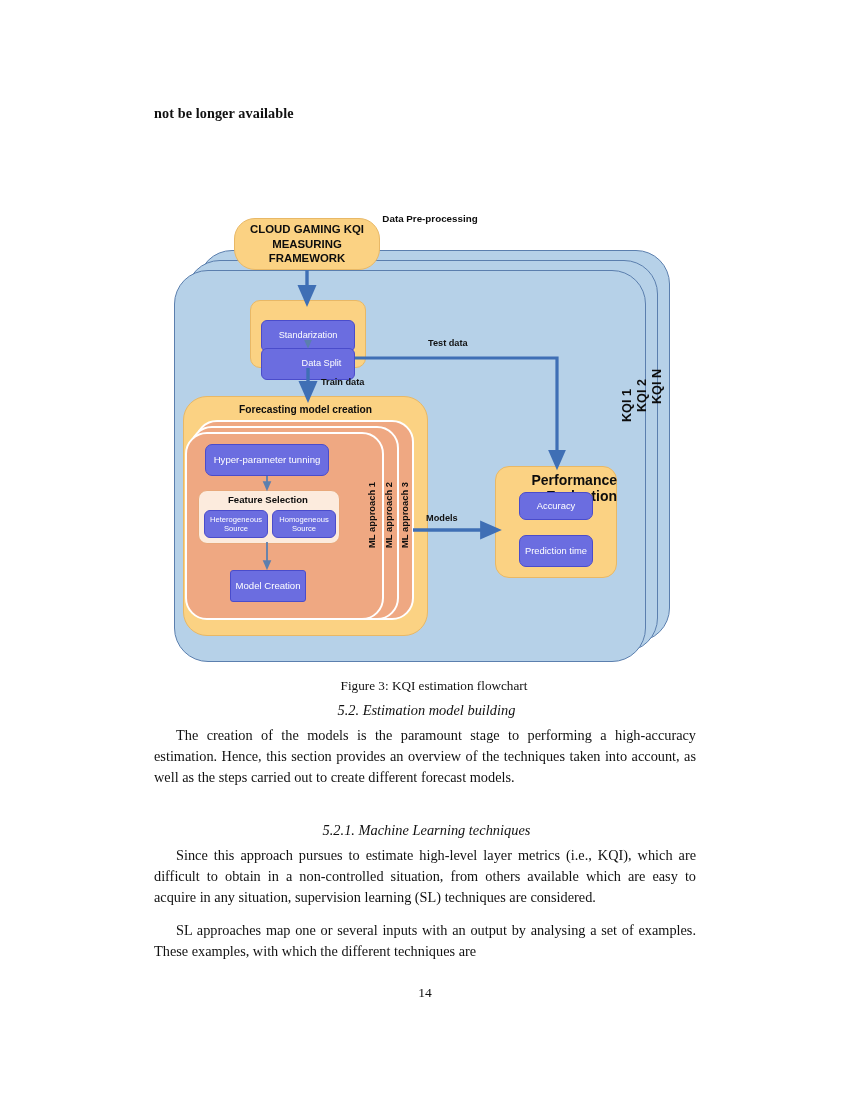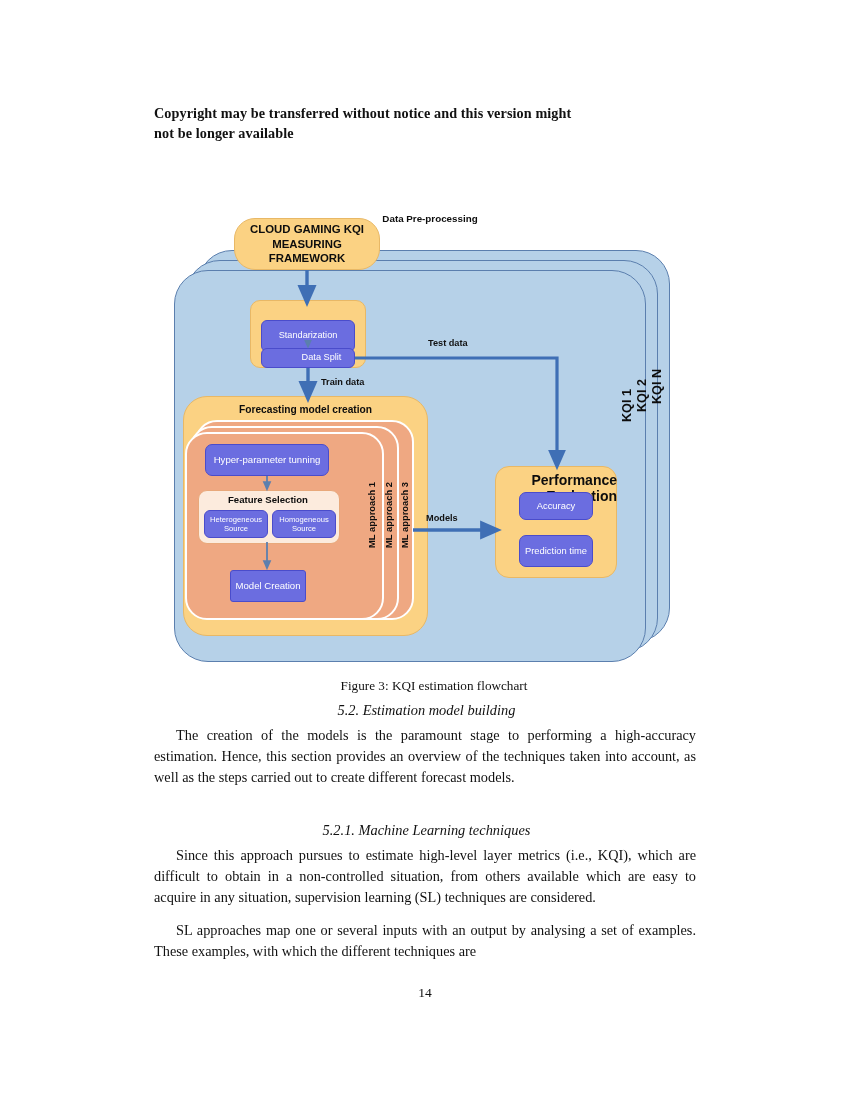--- a/index.html
+++ b/index.html
@@ -65,21 +65,21 @@
     font-family:"Liberation Sans", sans-serif;font-weight:bold;
     font-size:9.8px;color:#0d0d0d;
   }
   .purple{
     background:#6b6de0;border:1px solid #4a4ccb;border-radius:6px;
     color:#ffffff;display:flex;align-items:center;justify-content:center;
     text-align:center;font-family:"Liberation Sans", sans-serif;
     font-size:9.2px;line-height:1.2;
   }
   .standardization{left:111px;top:112px;width:94px;height:32px;}
-  .datasplit{left:111px;top:140px;width:94px;height:20px;padding-left:27px;}
+  .datasplit{left:111px;top:140px;width:94px;height:32px;padding-left:27px;}
 
   
   .fmc-box{left:33px;top:188px;width:245px;height:240px;border-radius:24px;}
   .fmc-title{
     position:absolute;left:33px;top:196px;width:245px;text-align:center;
     font-family:"Liberation Sans", sans-serif;font-weight:bold;
     font-size:10.2px;color:#0d0d0d;
   }
 
   
@@ -167,21 +167,20 @@
     position:absolute;left:0;top:985px;width:850px;text-align:center;
     font-family:"Liberation Serif", serif;font-size:13.5px;color:#111;
   }
 </style>
 </head>
 <body>
 
 <div class="page">
 
   <div class="notice">
-    <div>Copyright may be transferred without notice and this version might</div>
     <div>not be longer available</div>
   </div>
 
   <div class="figure">
     <div class="fig-stage">
 
       <div class="kqi-layer kqi-n"></div>
       <div class="kqi-layer kqi-2"></div>
       <div class="kqi-layer kqi-1"></div>
 

